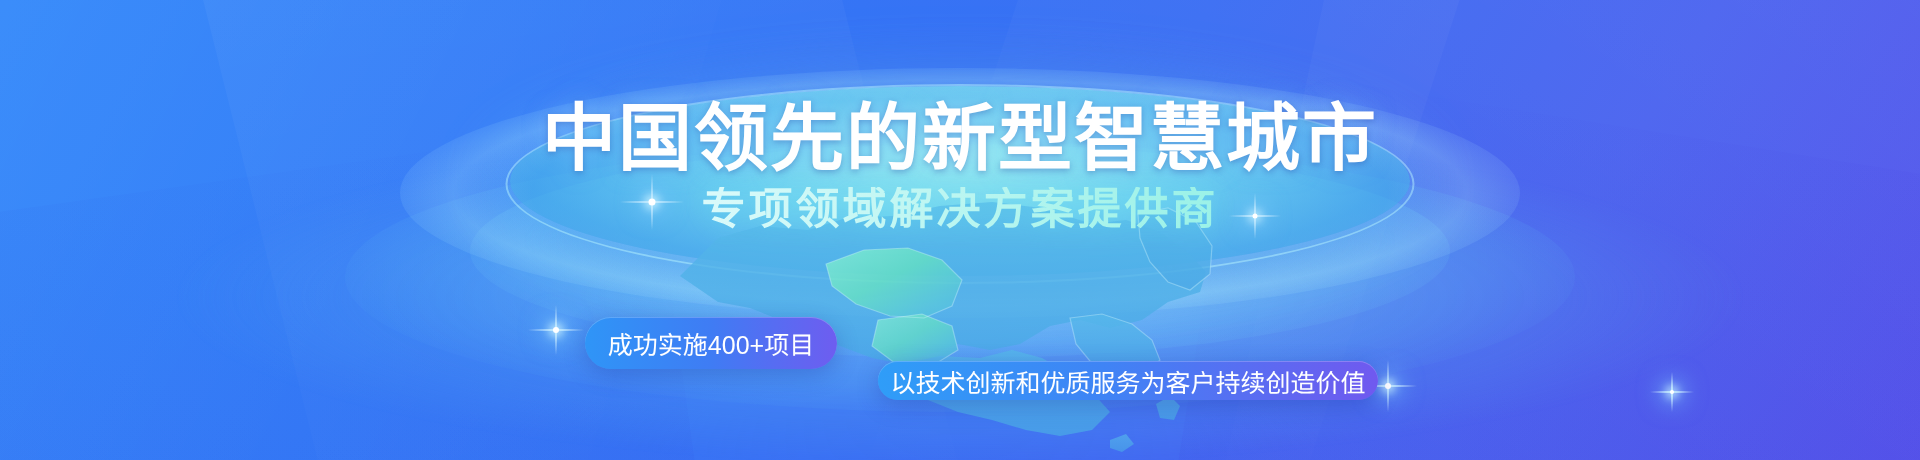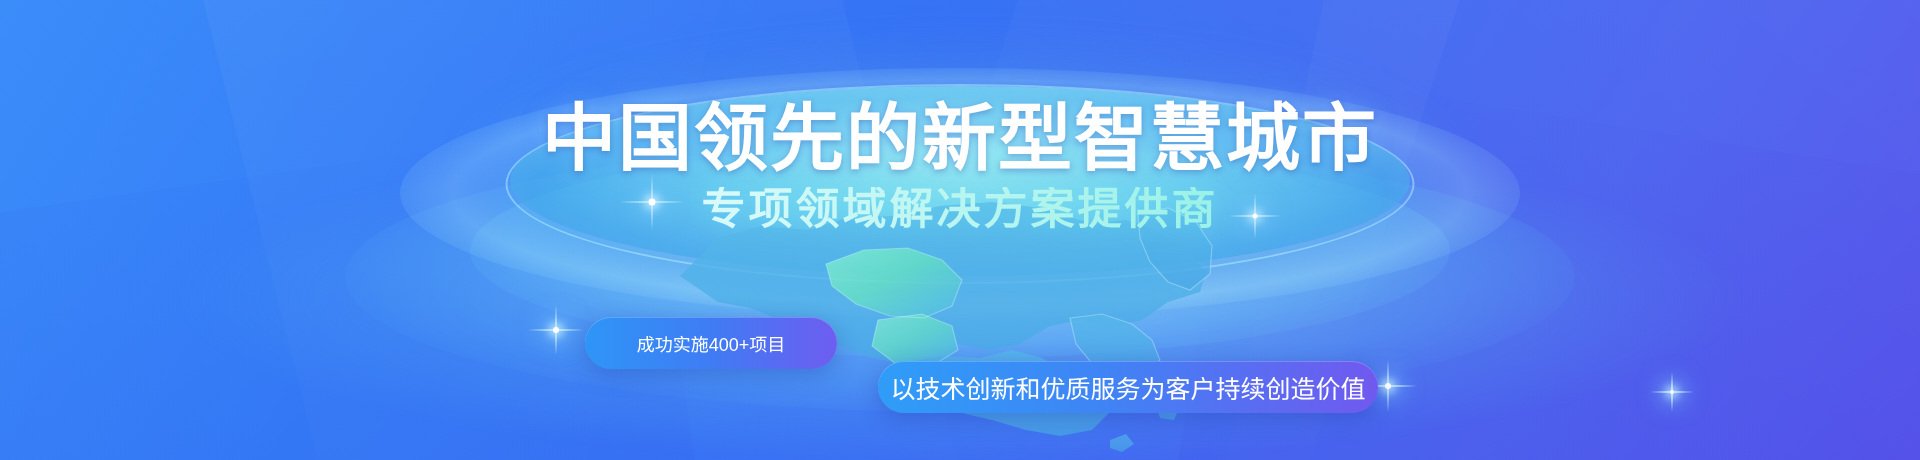--- a/index.html
+++ b/index.html
@@ -116,25 +116,25 @@
     position:absolute;display:flex;align-items:center;justify-content:center;
     color:#ffffff;font-weight:normal;white-space:nowrap;
     border-radius:999px;
     box-shadow:0 6px 22px rgba(30,50,160,.30),inset 0 1px 0 rgba(255,255,255,.22);
   }
   .pill-customers{
     left:1022px;top:259px;width:196px;height:52px;font-size:25px;
     background:linear-gradient(90deg,#2f8df6 0%,#3f7bf4 45%,#6a5cf0 100%);
   }
   .pill-projects{
-    left:585px;top:317px;width:252px;height:52px;font-size:18px;
+    left:585px;top:317px;width:252px;height:52px;font-size:25px;
     background:linear-gradient(90deg,#2f95f7 0%,#3f7cf4 50%,#6e5df0 100%);
   }
   .pill-value{
-    left:878px;top:361px;width:500px;height:52px;font-size:25px;
+    left:878px;top:361px;width:500px;height:39px;font-size:25px;
     background:linear-gradient(90deg,#2f9df8 0%,#3f84f5 45%,#7059ef 100%);
   }
 </style>
 </head>
 <body>
 
 <div class="banner">
 
   <div class="facet f1"></div>
   <div class="facet f2"></div>

